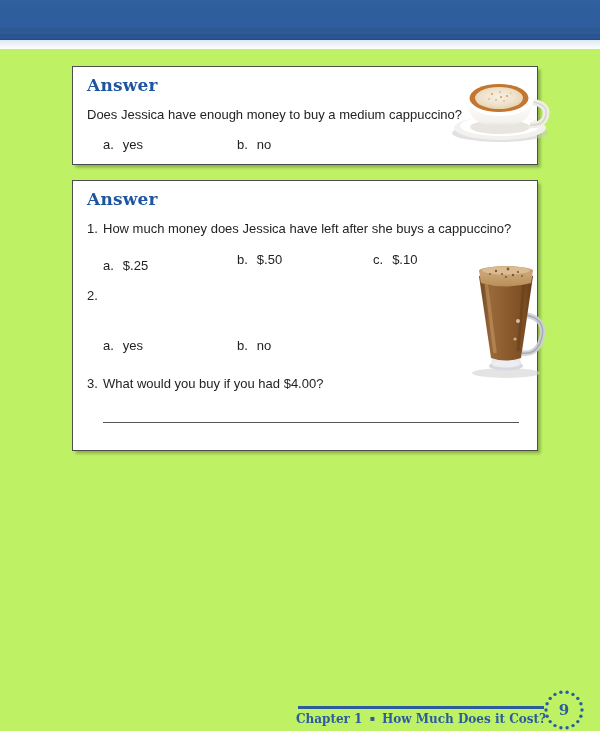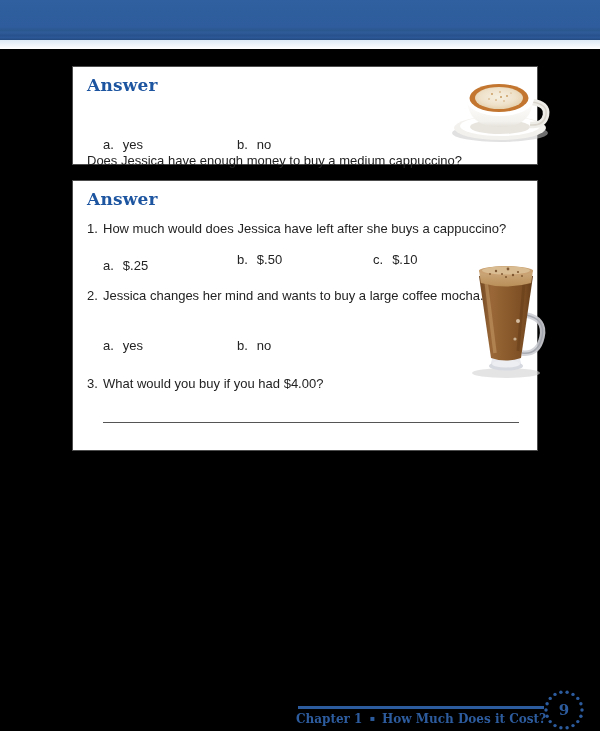--- a/index.html
+++ b/index.html
@@ -1,19 +1,19 @@
 <!DOCTYPE html>
 <html><head>
 <meta charset="utf-8">
 <style>
   * { margin:0; padding:0; box-sizing:border-box; }
   html,body { background:#ffffff; }
   .page {
     position:relative; width:600px; height:731px;
-    background:#000000; overflow:hidden;
+    background:#bef264; overflow:hidden;
     font-family:"Liberation Sans", sans-serif;
     color:#232323;
   }
   
   .top-bar {
     position:absolute; left:0; top:0; width:600px; height:40px;
     background:linear-gradient(to bottom,
       #30609f 0%, #2e5c9c 68%, #2b578f 76%, #2f5c9a 82%,
       #27518d 88%, #2c5796 94%, #234a80 100%);
   }
@@ -33,21 +33,21 @@
     position:absolute; left:14px; top:8px;
     font-family:"DejaVu Serif", serif; font-weight:bold;
     font-size:17px; letter-spacing:.2px; color:#1d55a0;
   }
   .qtext, .qnum, .opt, .qline2 {
     position:absolute; font-size:13px; line-height:15px; color:#232323;
     white-space:nowrap;
   }
   .opt .letter { display:inline-block; margin-right:9px; }
   
-  .box1 .question   { left:14px; top:40px;margin-top:46px; }
+  .box1 .question   { left:14px; top:40px; }
   .box1 .opt-a      { left:30px; top:70px; }
   .box1 .opt-b      { left:164px; top:70px; }
   
   .box2 .q1-num     { left:14px; top:40px; }
   .box2 .q1-text    { left:30px; top:40px; }
   .box2 .q1-a       { left:30px;  top:77px; }
   .box2 .q1-b       { left:164px; top:71px;text-align:right; }
   .box2 .q1-c       { left:300px; top:71px; }
   .box2 .q2-num     { left:14px; top:107px; }
   .box2 .q2-line1   { left:30px; top:107px; }
@@ -146,33 +146,32 @@
             <circle cx="57" cy="28" r="1.0"></circle>
         </g>
       </svg>
     </div>
   </section>
 
   <section class="answer-box box2">
     <h2 class="answer-title">Answer</h2>
 
     <span class="qnum q1-num">1.</span>
-    <span class="qtext q1-text">How much would does Jessica have left after she buys a cappuccino?</span>
+    <span class="qtext q1-text">How much money does Jessica have left after she buys a cappuccino?</span>
     <span class="opt q1-a">
       <span class="letter">a.</span><span>$.25</span>
     </span>
     <span class="opt q1-b">
       <span class="letter">b.</span><span>$.50</span>
     </span>
     <span class="opt q1-c">
       <span class="letter">c.</span><span>$.10</span>
     </span>
 
     <span class="qnum q2-num">2.</span>
-    <span class="qtext q2-line1">Jessica changes her mind and wants to buy a large coffee mocha.</span>
     <span class="opt q2-a">
       <span class="letter">a.</span><span>yes</span>
     </span>
     <span class="opt q2-b">
       <span class="letter">b.</span><span>no</span>
     </span>
 
     <span class="qnum q3-num">3.</span>
     <span class="qtext q3-text">What would you buy if you had $4.00?</span>
     <div class="blank-line"></div>

